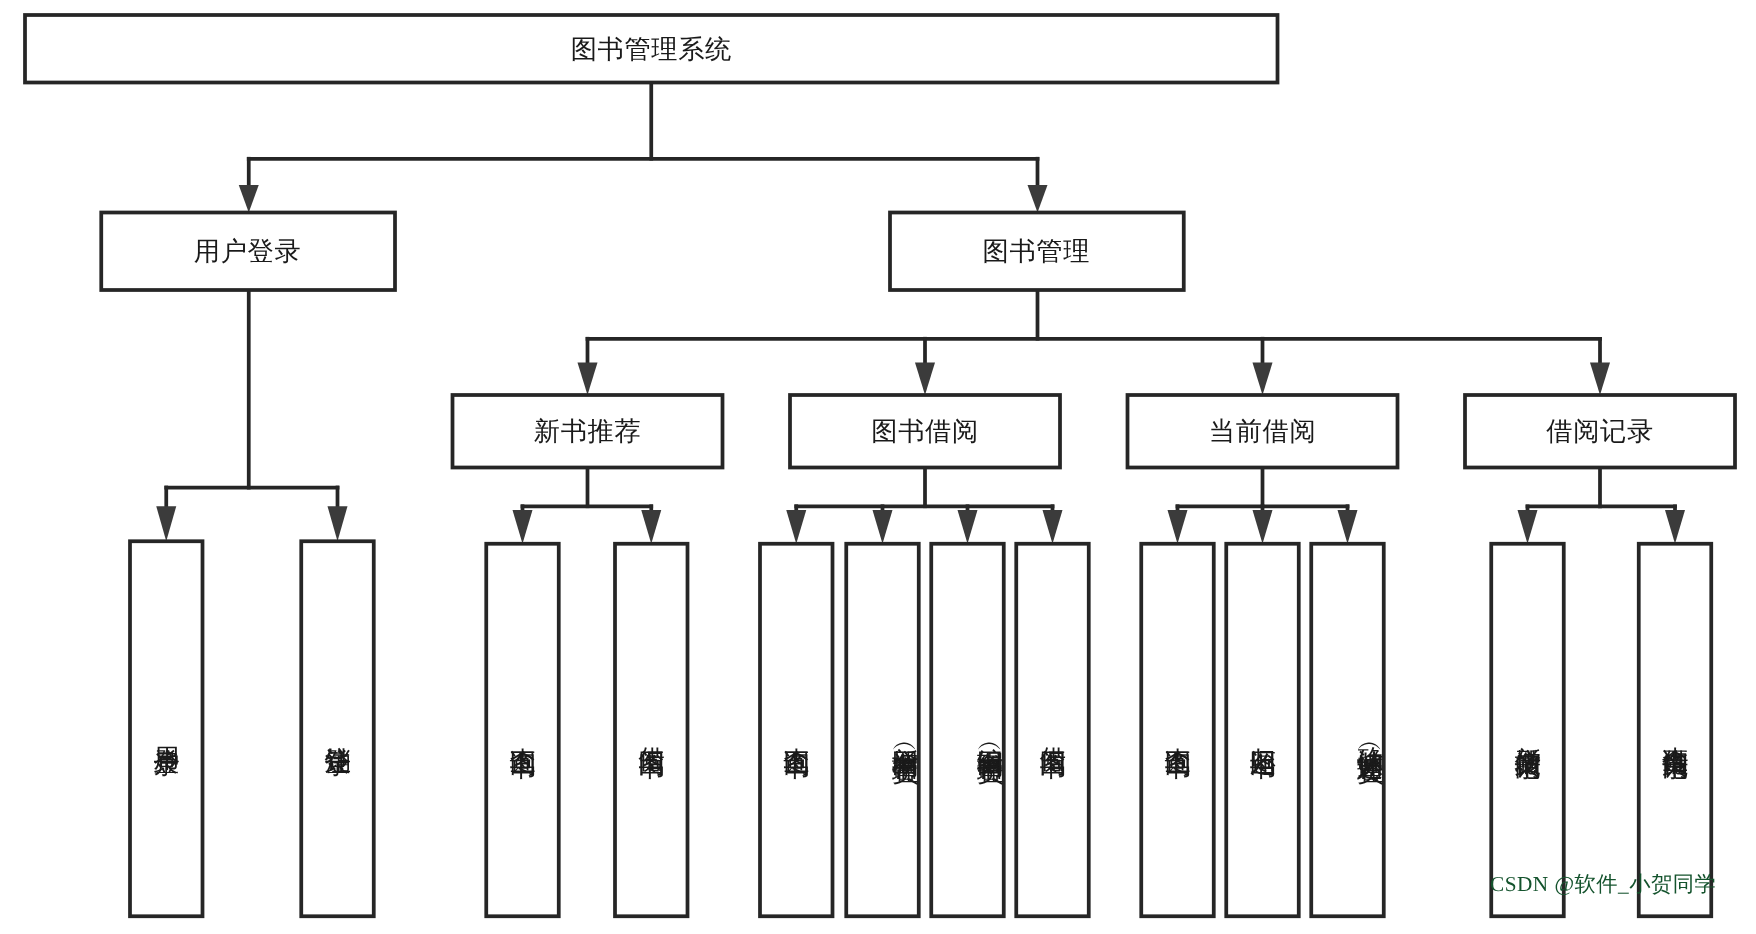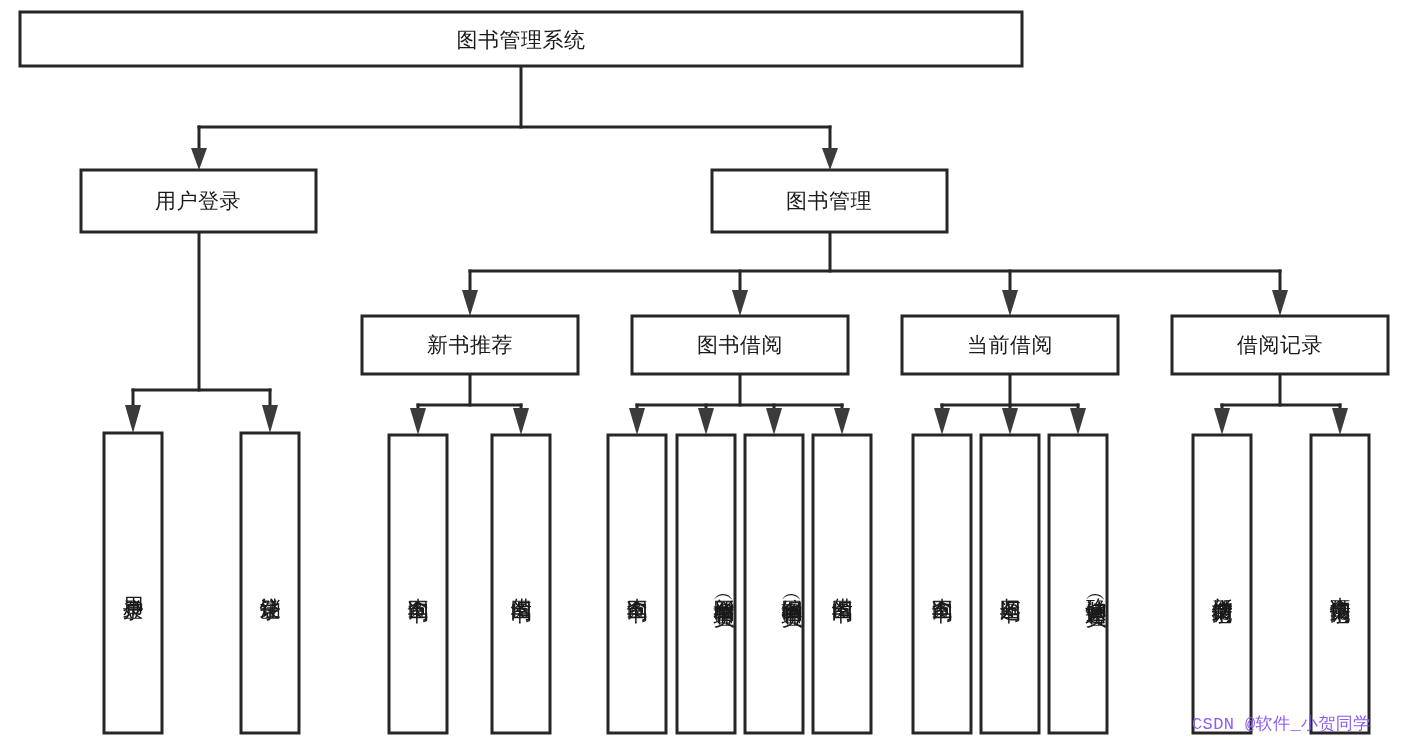--- a/index.html
+++ b/index.html
@@ -64,24 +64,24 @@
     align-items: flex-start;
     justify-content: center;
     pointer-events: none;
   }
   .leaf-label.center-v {
     align-items: center;
   }
   .watermark {
     position: absolute;
     left: 1192px;
-    top: 712px;
-    font-family: Liberation Mono, monospace;
+    top: 696px;
+    font-family: Liberation Serif, serif;
     font-size: 17px;
-    color: #8b5cf6;
+    color: #14532d;
     white-space: nowrap;
     letter-spacing: 0.4px;
   }
 </style>
 </head>
 <body>
 
 <div id="diagram-root">
 
   <svg class="flow" width="1405" height="747" viewBox="0 0 1405 747">

